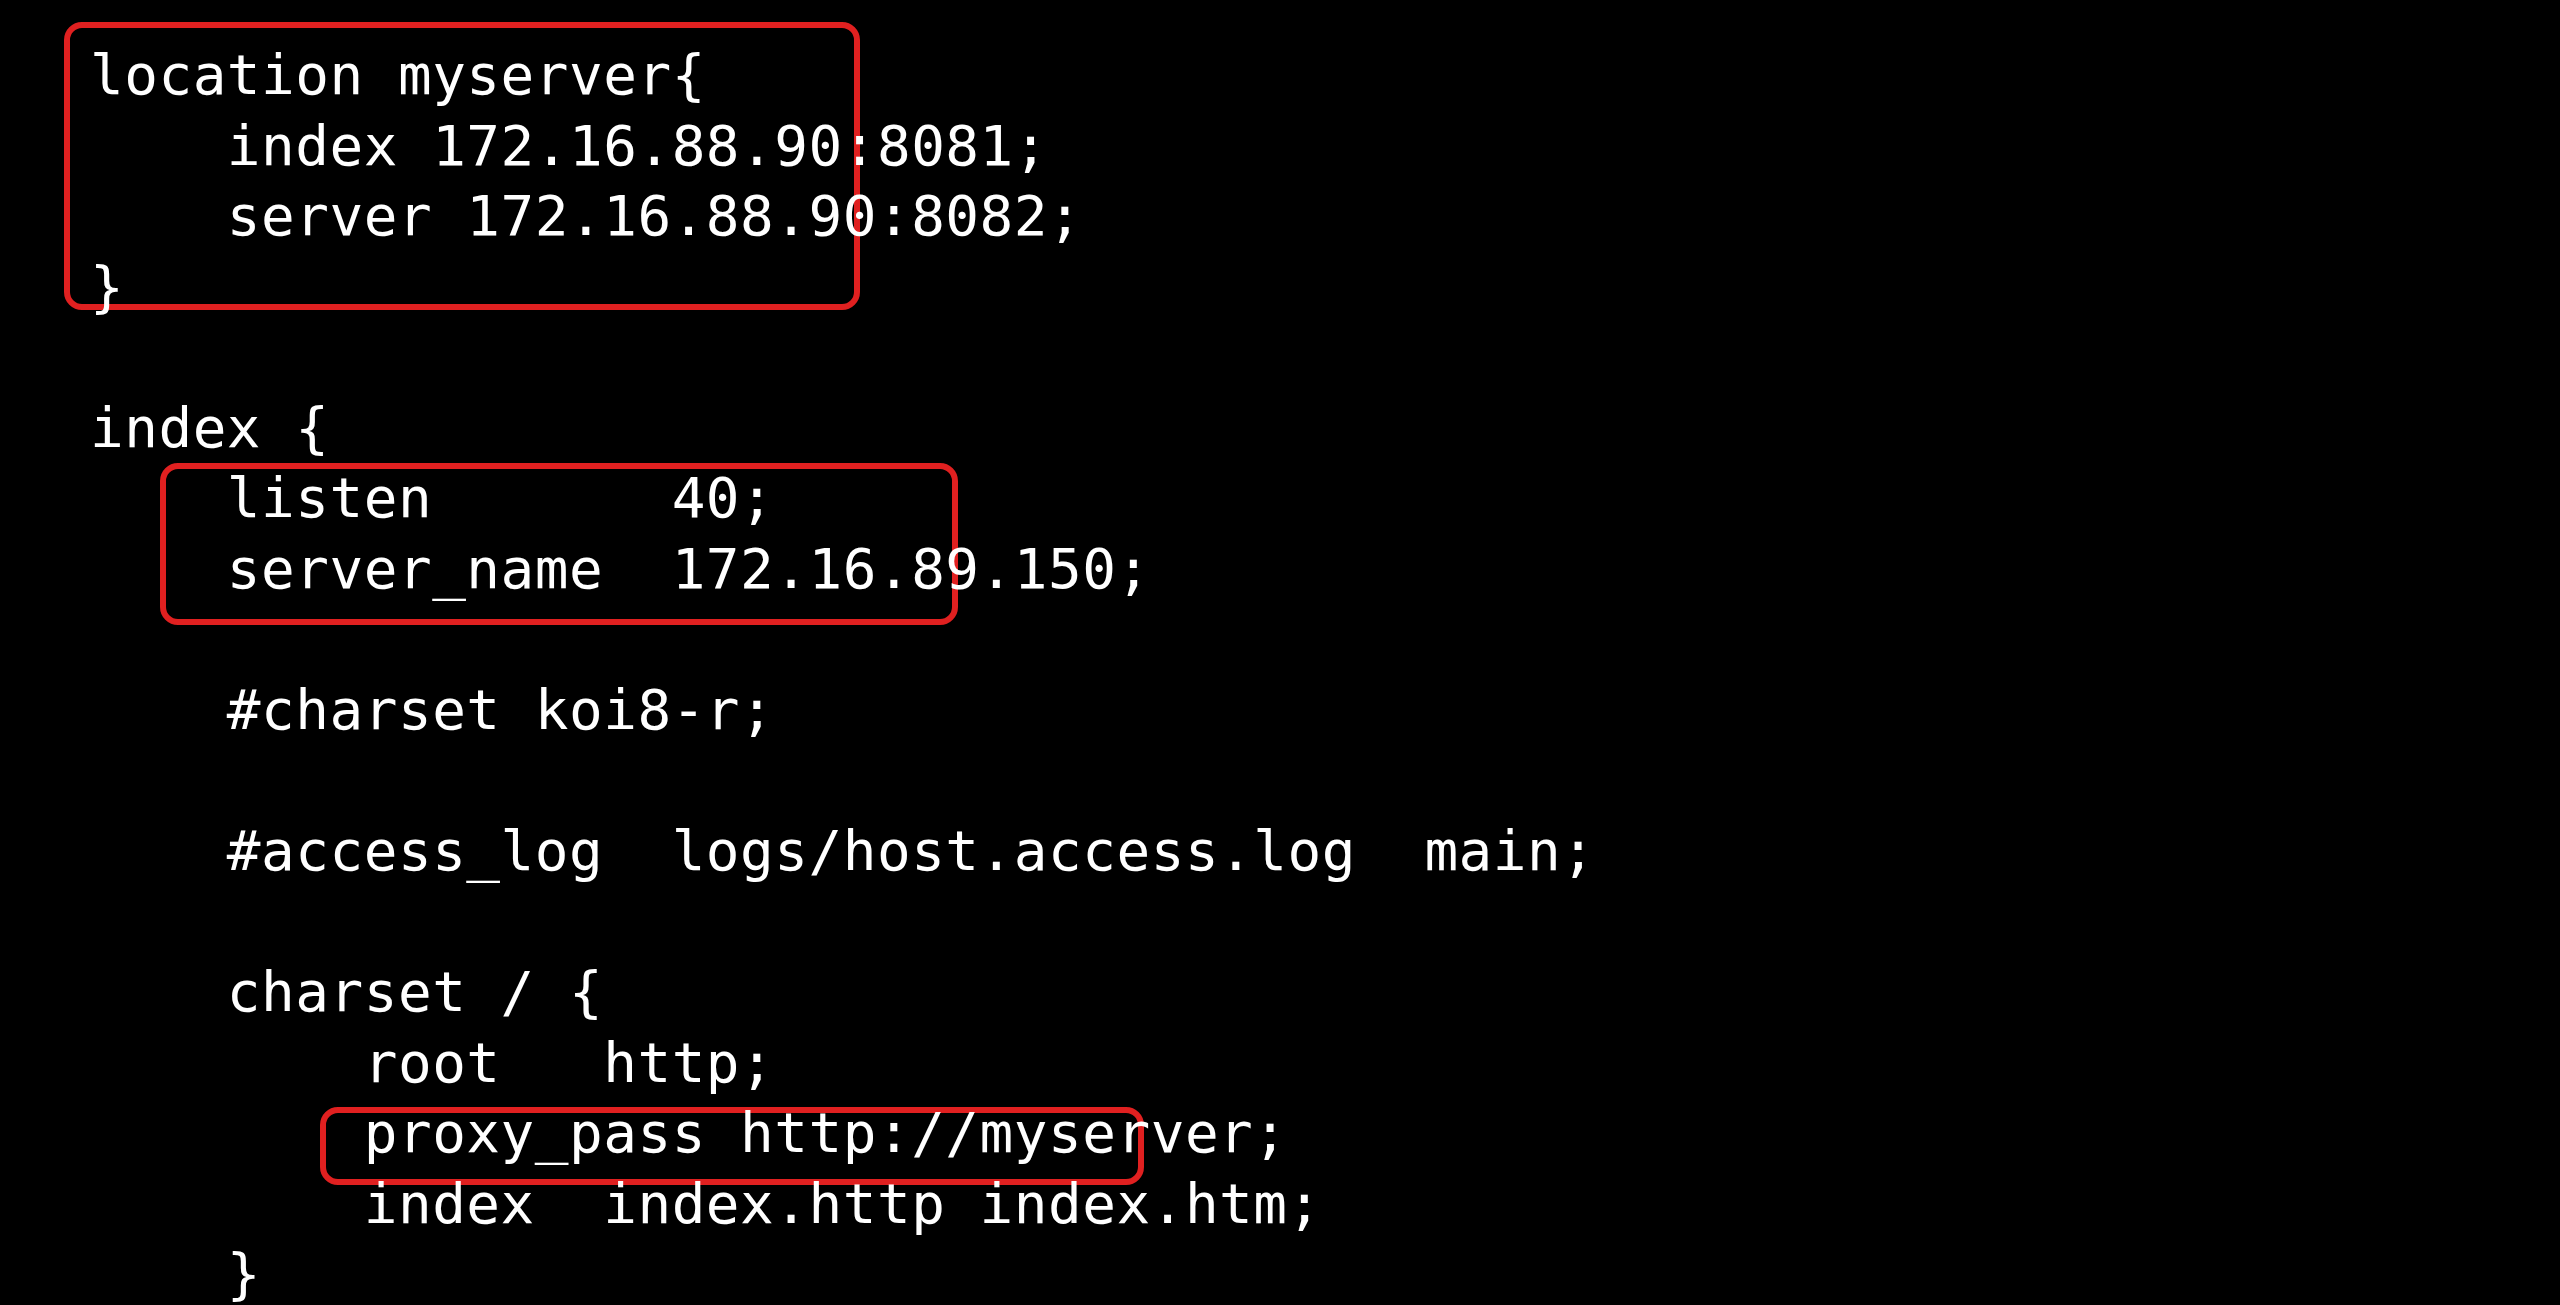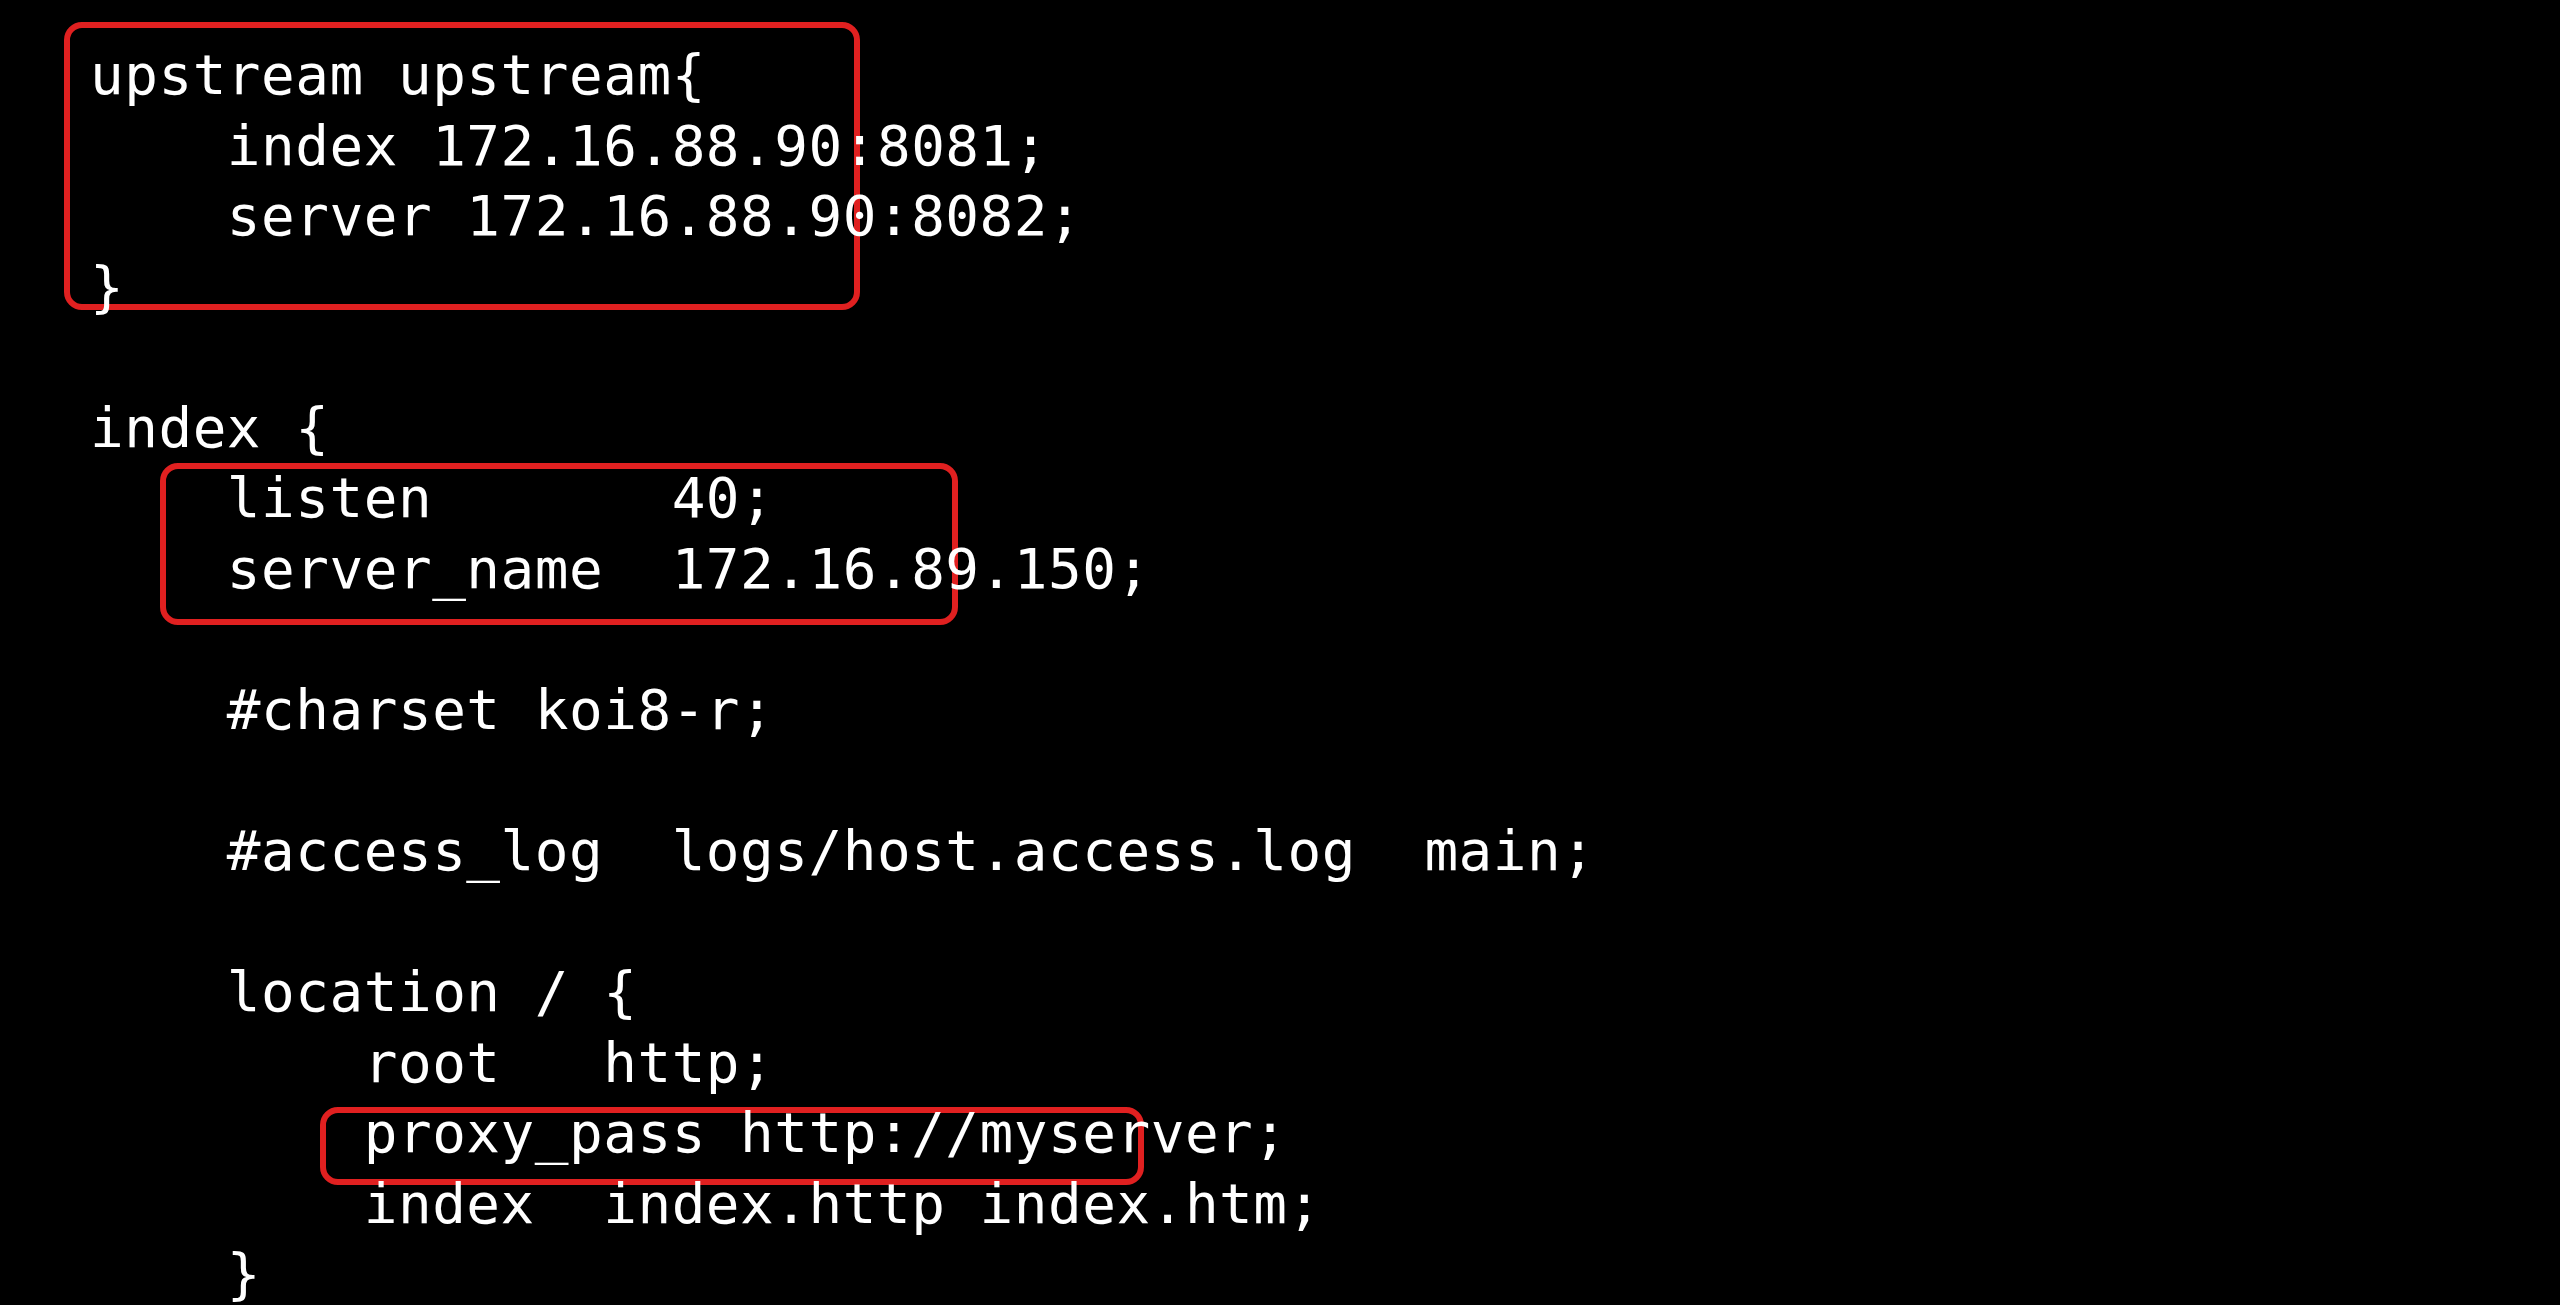--- a/index.html
+++ b/index.html
@@ -37,30 +37,30 @@
   
   .hl.box3{ left:320px; top:1107px; width:824px; height:78px;  }
 </style>
 </head>
 <body>
 
 <div class="hl box1"></div>
 <div class="hl box2"></div>
 <div class="hl box3"></div>
 
-<pre class="code"><span>upstream upstream{</span>
+<pre class="code"><span>location myserver{</span>
 <span>    index 172.16.88.90:8081;</span>
 <span>    server 172.16.88.90:8082;</span>
 <span>}</span>
 <span></span>
 <span>index {</span>
 <span>    listen       40;</span>
 <span>    server_name  172.16.89.150;</span>
 <span></span>
 <span>    #charset koi8-r;</span>
 <span></span>
 <span>    #access_log  logs/host.access.log  main;</span>
 <span></span>
-<span>    location / {</span>
+<span>    charset / {</span>
 <span>        root   http;</span>
 <span>        proxy_pass http://myserver;</span>
 <span>        index  index.http index.htm;</span>
 <span>    }</span></pre>
 
 </body></html>

